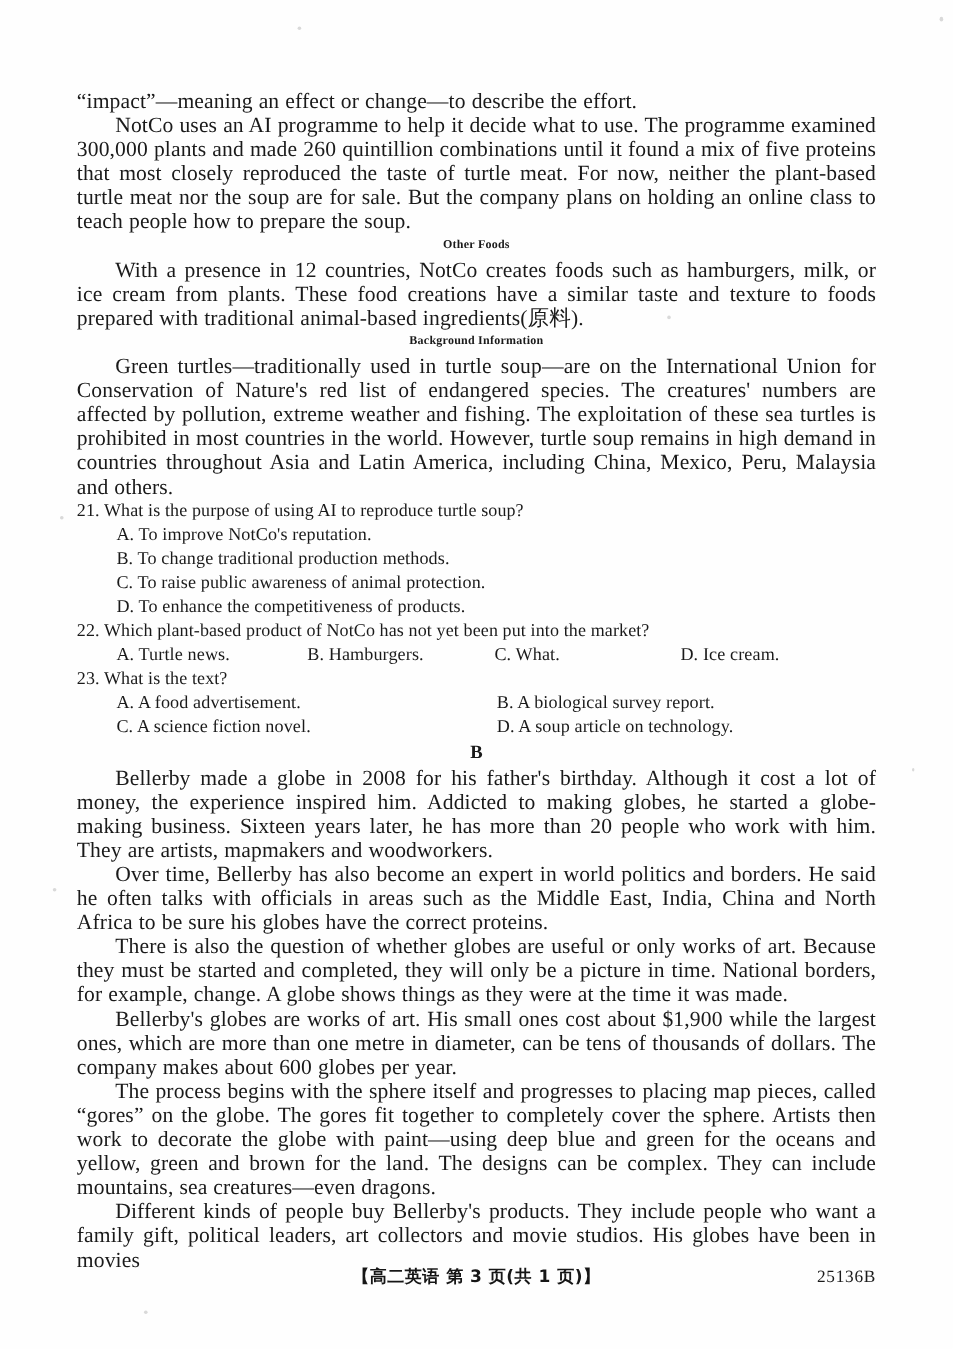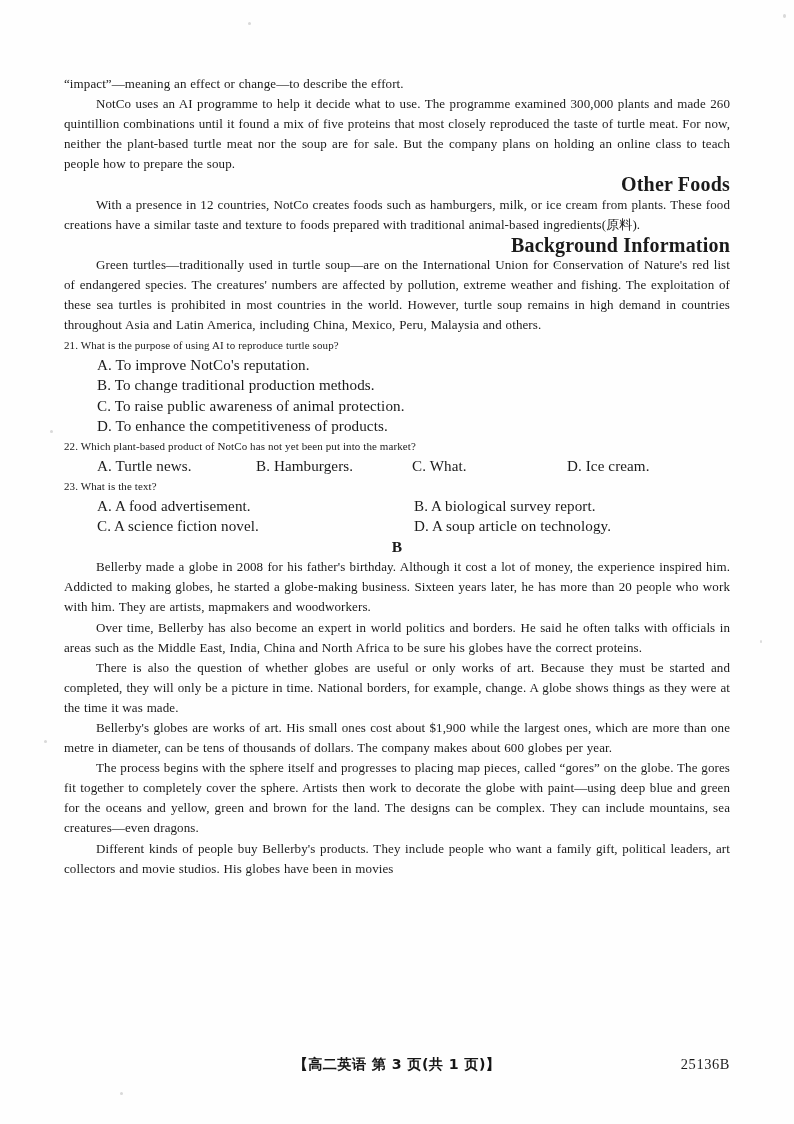--- a/index.html
+++ b/index.html
@@ -27,56 +27,56 @@
 
   .content {
     position: absolute;
     left: 64px;
     top: 74px;
     width: 666px;
   }
 
   
   .para {
-    font-size: 13px;
+    font-size: 18px;
     line-height: 20.1px;
     text-align: justify;
     text-justify: inter-word;
     margin: 0;
     letter-spacing: 0.1px;
     word-spacing: 0.4px;
   }
   .para.indent {
     text-indent: 32px;
   }
   .para.noindent {
     text-indent: 0;
   }
 
   .section-head {
-    font-size: 20px;
+    font-size: 10px;
     line-height: 20.1px;
     font-weight: bold;
     margin: 0;
-    text-align: right;
+    text-align: center;
     letter-spacing: 0.2px;
   }
 
   .center-head {
     font-size: 15.5px;
     line-height: 20.1px;
     font-weight: bold;
     text-align: center;
     margin: 0;
     padding-top: 1px;
   }
 
   
   .question {
-    font-size: 11px;
+    font-size: 15px;
     line-height: 20.1px;
     margin: 0;
     text-align: left;
     letter-spacing: 0.1px;
   }
 
   .opts-stack {
     margin: 0;
     padding: 0;
   }

